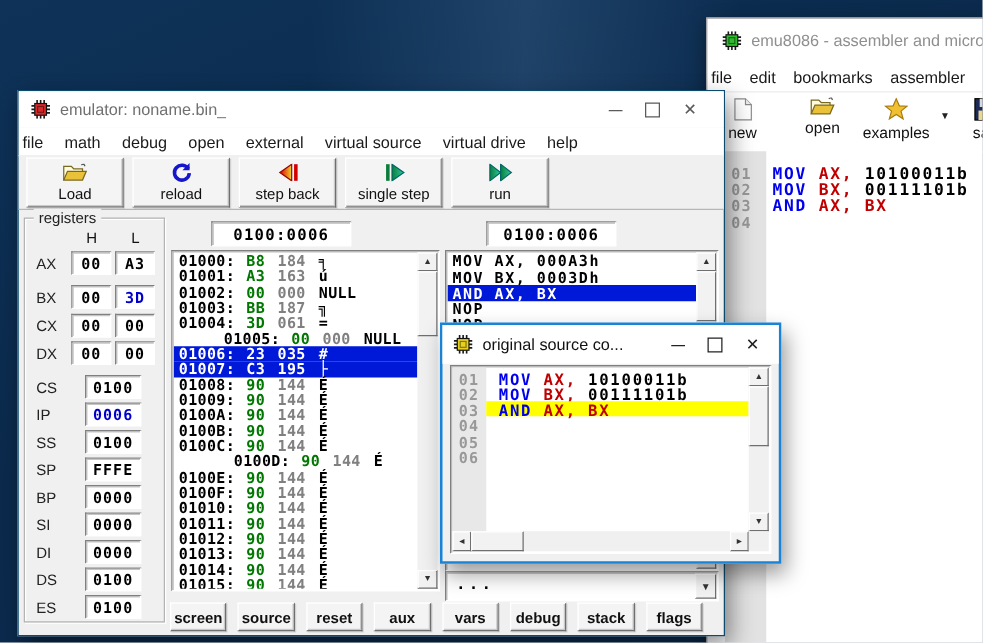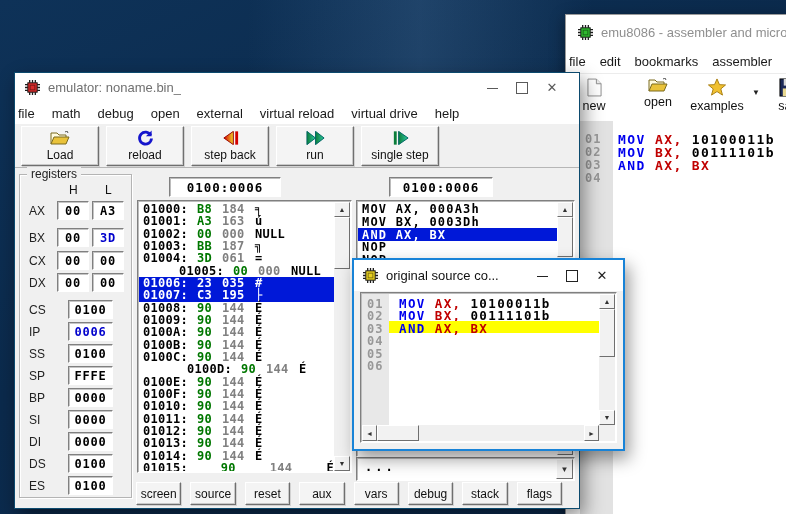--- a/index.html
+++ b/index.html
@@ -78,21 +78,21 @@
             border-color:#fff #6f6f6f #6f6f6f #fff;box-sizing:border-box;}
   .sb-h{position:absolute;left:1px;bottom:1px;height:16px;background:#f0f0f0;}
   .sb-h .sb-btn{width:15px;height:16px;}
   
   #dis-combo{position:absolute;left:341px;top:384px;width:217px;height:22px;}
   #dis-combo .combo-text{position:absolute;left:8px;top:2px;font-size:12px;letter-spacing:3px;color:#000;}
   #dis-combo .combo-btn{position:absolute;right:1px;top:1px;bottom:1px;width:17px;display:flex;align-items:center;
                         justify-content:center;font-size:8px;color:#333;background:#f2f2f2;
                         border:1px solid;border-color:#fff #6f6f6f #6f6f6f #fff;box-sizing:border-box;}
   
-  #bottom-buttons{position:absolute;left:121px;top:409px;width:426px;height:23px;display:flex;gap:9px;}
+  #bottom-buttons{position:absolute;left:121px;top:409px;width:426px;height:23px;display:flex;gap:9px;font-weight:bold;}
   .bb{flex:1;display:flex;align-items:center;justify-content:center;font-size:12px;color:#111;}
   
   #emu8086{left:565px;top:14px;width:221px;height:500px;background:#fff;z-index:1;
            border:1px solid #9a9a9a;box-shadow:0 4px 14px rgba(0,0,0,.4);overflow:hidden;}
   #emu8086 .titlebar{height:34px;}
   #emu8086 .menubar{left:0;top:34px;right:0;height:24px;padding-left:3px;}
   #emu8086 .menu-item{margin-right:14px;}
   #emu8086-toolbar{position:absolute;left:0;top:58px;right:0;height:48px;background:#fff;border-top:1px solid #ececec;}
   .tbm{position:absolute;top:4px;display:flex;flex-direction:column;align-items:center;}
   .tbm .tb-label{font-size:12.5px;color:#111;margin-top:2px;}
@@ -215,21 +215,21 @@
         <span class="maxbox"></span>
       </span>
     <span class="wc" style="margin-right:12px">✕</span>
   </div>
   <div class="menubar" id="emulator-menubar">
       <span class="menu-item">file</span>
       <span class="menu-item">math</span>
       <span class="menu-item">debug</span>
       <span class="menu-item">open</span>
       <span class="menu-item">external</span>
-      <span class="menu-item">virtual reload</span>
+      <span class="menu-item">virtual source</span>
       <span class="menu-item">virtual drive</span>
       <span class="menu-item">help</span>
     </div>
   <div id="emu-toolbar">
       <div class="tb-btn btn3d">
         <span class="tb-icon">
           <svg width="20" height="15" viewBox="0 0 20 15">
             <path d="M1 13V2h6l2 2h7v2" fill="#fffbe0" stroke="#7a6a1e"></path>
             <path d="M1 13 4 6h15l-3 7z" fill="#e9c23a" stroke="#7a6a1e"></path>
             <path d="M15 1l2-1 1 2" fill="none" stroke="#555"></path>
@@ -256,48 +256,48 @@
               </linearGradient>
             </defs>
             <polygon points="13,0 3,7 13,14" fill="url(#gb)" stroke="#900"></polygon>
             <rect x="15" y="0" width="3" height="14" fill="#d40000"></rect>
           </svg>
         </span>
         <span class="tb-label">step back</span>
       </div>
       <div class="tb-btn btn3d">
         <span class="tb-icon">
+          <svg width="19" height="14" viewBox="0 0 20 14">
+            <defs>
+              <linearGradient id="gs" x1="0" y1="0" x2="1" y2="0">
+                <stop offset="0" stop-color="#0b7d3a"></stop>
+                <stop offset="1" stop-color="#2ec9a0"></stop>
+              </linearGradient>
+            </defs>
+            <rect x="3" y="0" width="3" height="14" fill="#0b7d3a"></rect>
+            <polygon points="8,0 18,7 8,14" fill="url(#gs)" stroke="#066"></polygon>
+          </svg>
+        </span>
+        <span class="tb-label">single step</span>
+      </div>
+      <div class="tb-btn btn3d">
+        <span class="tb-icon">
           <svg width="21" height="14" viewBox="0 0 22 14">
             <defs>
               <linearGradient id="gr" x1="0" y1="0" x2="1" y2="0">
                 <stop offset="0" stop-color="#0b7d3a"></stop>
                 <stop offset="1" stop-color="#2ec9a0"></stop>
               </linearGradient>
             </defs>
             <polygon points="2,0 11,7 2,14" fill="url(#gr)" stroke="#066"></polygon>
             <polygon points="11,0 20,7 11,14" fill="url(#gr)" stroke="#066"></polygon>
           </svg>
         </span>
         <span class="tb-label">run</span>
       </div>
-      <div class="tb-btn btn3d">
-        <span class="tb-icon">
-          <svg width="19" height="14" viewBox="0 0 20 14">
-            <defs>
-              <linearGradient id="gs" x1="0" y1="0" x2="1" y2="0">
-                <stop offset="0" stop-color="#0b7d3a"></stop>
-                <stop offset="1" stop-color="#2ec9a0"></stop>
-              </linearGradient>
-            </defs>
-            <rect x="3" y="0" width="3" height="14" fill="#0b7d3a"></rect>
-            <polygon points="8,0 18,7 8,14" fill="url(#gs)" stroke="#066"></polygon>
-          </svg>
-        </span>
-        <span class="tb-label">single step</span>
-      </div>
     </div>
 
   <div id="registers">
     <div id="registers-label">registers</div>
     <span class="colhead" style="left:49px">H</span>
     <span class="colhead" style="left:85px">L</span>
     <div id="registers-body">
         <div class="reg-row" style="top: 26px;">
           <span class="reg-name">AX</span>
           <div class="reg-box mono reg-black" style="left: 37px; width: 30px;">00</div>
@@ -479,21 +479,21 @@
           <span class="mem-hex">90</span>
           <span class="mem-dec">144</span>
           <span class="mem-ch">É</span>
         </div>
         <div class="mem-row" style="top: 247.4px;">
           <span class="mem-addr">01014:</span>
           <span class="mem-hex">90</span>
           <span class="mem-dec">144</span>
           <span class="mem-ch">É</span>
         </div>
-        <div class="mem-row" style="top: 259.72px; justify-content: space-between;">
+        <div class="mem-row" style="top: 259.72px;">
           <span class="mem-addr">01015:</span>
           <span class="mem-hex">90</span>
           <span class="mem-dec">144</span>
           <span class="mem-ch">É</span>
         </div>
       </div>
     <div class="sb-v">
       <div class="sb-btn" style="top:0">▲</div>
       <div class="sb-thumb" style="top:15px;height:52px"></div>
       <div class="sb-btn" style="bottom:0;top:auto">▼</div>

